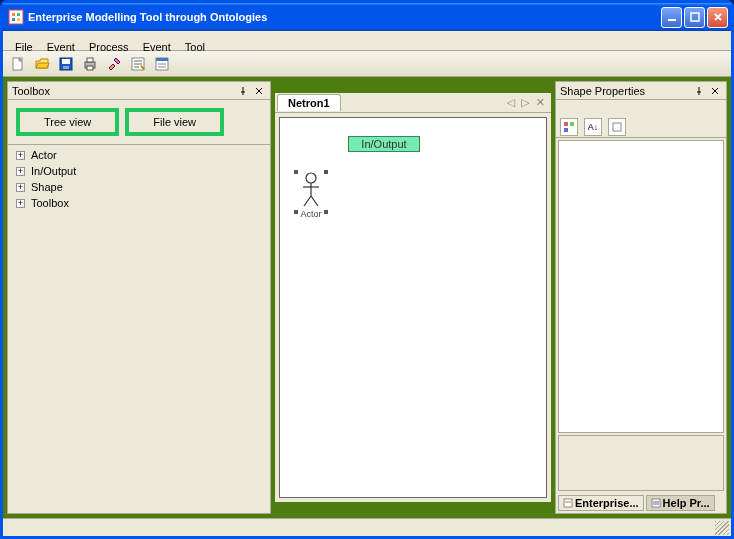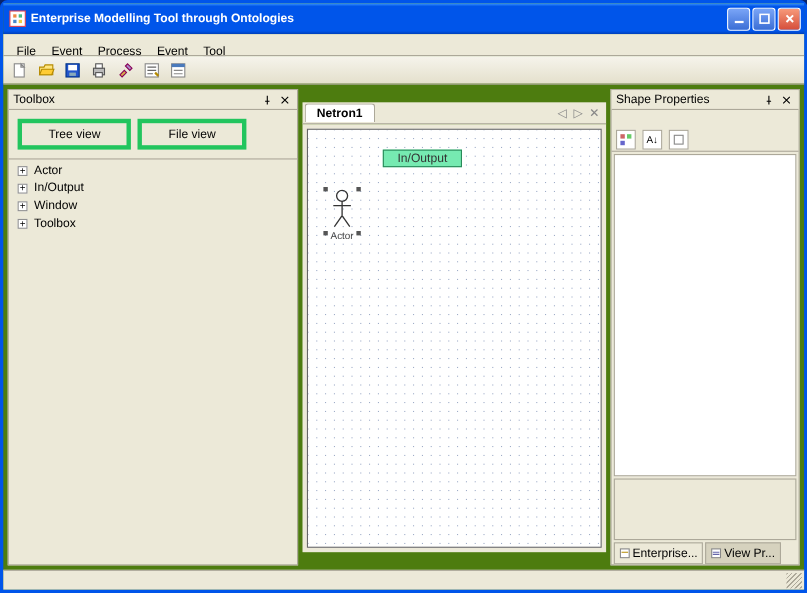--- a/index.html
+++ b/index.html
@@ -36,21 +36,21 @@
 .canvas-wrap { flex: 1; background: #ece9d8; padding: 4px; display: flex; }
 .canvas { flex: 1; background: #fff; border: 1px solid #666; position: relative; background-image: radial-gradient(circle, #8899bb 0.7px, transparent 0.7px); background-size: 8px 8px; background-position: 4px 4px; }
 .shape-io { position: absolute; left: 68px; top: 18px; width: 72px; height: 16px; background: #76eab1; border: 1px solid #2a8a5a; display: flex; align-items: center; justify-content: center; font-size: 9px; color: #333; }
 .shape-actor { position: absolute; left: 16px; top: 54px; width: 30px; height: 50px; display: flex; flex-direction: column; align-items: center; }
 .shape-actor .lbl { font-size: 9px; color: #444; margin-top: 1px; }
 .shape-actor .sel { position: absolute; width: 4px; height: 4px; background: #555; }
 .prop-toolbar { height: 22px; display: flex; align-items: center; padding: 0 4px; gap: 6px; border-bottom: 1px solid #aca899; }
 .prop-toolbar .pbtn { width: 18px; height: 18px; border: 1px solid #aca899; background:#fff; cursor: pointer; display:flex; align-items:center; justify-content:center; font-size:9px; }
 .prop-body { flex: 1; background: #fff; border: 1px solid #aca899; margin: 2px; }
 .prop-desc { height: 56px; background: #ece9d8; border: 1px solid #aca899; margin: 0 2px 2px 2px; }
-.bottom-tabs { height: 20px; display: flex; gap: 2px; padding: 0 2px; }
+.bottom-tabs { height: 20px; display: flex; align-items: center; gap: 2px; padding: 0 2px; font-weight: bold; }
 .btab { background: #ece9d8; border: 1px solid #aca899; padding: 1px 4px; font-size: 10px; display: flex; align-items: center; gap: 2px; cursor: pointer; }
 .btab.active { background: #d6d2be; }
 .btab .ticon { width: 10px; height: 10px; }
 .statusbar { height: 18px; background: #ece9d8; border-top: 1px solid #aca899; display: flex; justify-content: flex-end; align-items: center; padding-right: 2px; }
 .grip { width: 14px; height: 14px; background: repeating-linear-gradient(135deg, #aca899 0 1px, transparent 1px 3px); }
 </style>
 </head>
 <body>
 
 <div class="window">
@@ -165,21 +165,21 @@
         <div class="tree-item">
             <span class="tree-exp">+</span>
             <span>Actor</span>
           </div>
         <div class="tree-item">
             <span class="tree-exp">+</span>
             <span>In/Output</span>
           </div>
         <div class="tree-item">
             <span class="tree-exp">+</span>
-            <span>Window</span>
+            <span>Shape</span>
           </div>
         <div class="tree-item">
             <span class="tree-exp">+</span>
             <span>Toolbox</span>
           </div>
       </div>
     </div>
 
     <div class="panel-mid">
       <div class="tabstrip">
@@ -251,21 +251,21 @@
                 <rect x="1" y="1" width="8" height="8" fill="#fff" stroke="#888"></rect>
                 <path d="M2 4 L8 4" stroke="#b58a00"></path>
               </svg></span>
           <span>Enterprise...</span>
         </div>
         <div class="btab active">
           <span class="ticon"><svg width="10" height="10">
                 <rect x="1" y="1" width="8" height="8" fill="#fff" stroke="#888"></rect>
                 <path d="M2 4 L8 4 M2 6 L8 6" stroke="#66a"></path>
               </svg></span>
-          <span>View Pr...</span>
+          <span>Help Pr...</span>
         </div>
       </div>
     </div>
 
   </div>
 
   <div class="statusbar">
     <div class="grip"></div>
   </div>
 </div>

